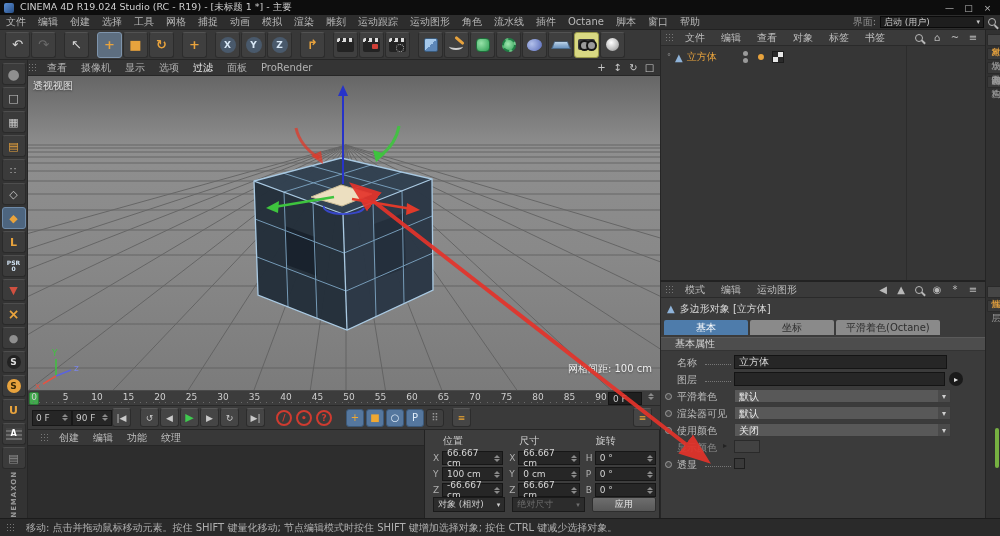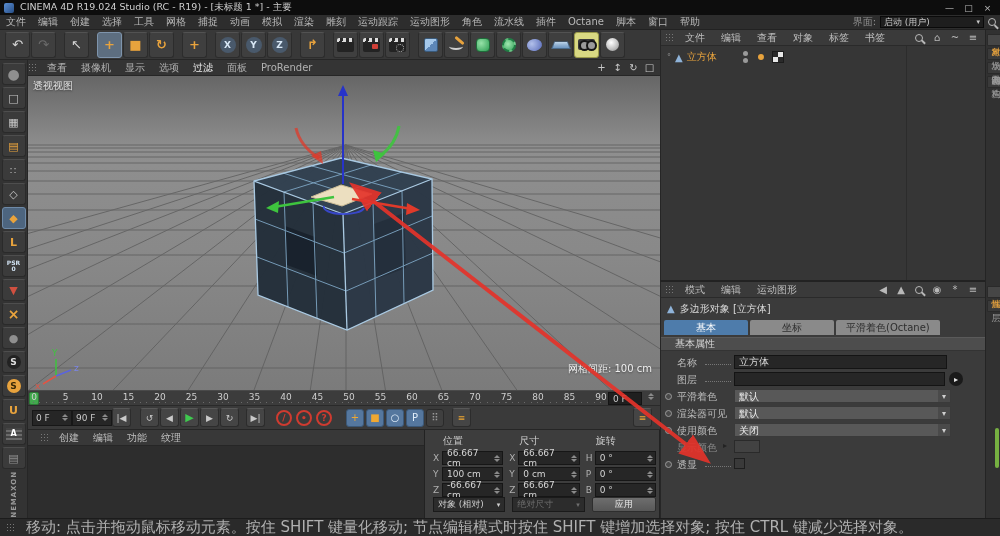--- a/index.html
+++ b/index.html
@@ -97,21 +97,21 @@
 .cfield{flex:1;height:14px;background:#262626;border:1px solid #161616;font-size:9px;color:#d5d5d5;display:flex;align-items:center;padding:0 2px 0 4px;justify-content:space-between}
 .spin{display:flex;flex-direction:column;gap:1px}
 .spin i{display:block;width:0;height:0;border-left:3px solid transparent;border-right:3px solid transparent}
 .spin .up{border-bottom:3px solid #8a8a8a}.spin .dn{border-top:3px solid #8a8a8a}
 #coord-bottom{position:absolute;left:8px;bottom:6px;right:3px;display:flex;gap:7px}
 .cdrop{flex:1;height:15px;background:#2c2c2c;border:1px solid #1a1a1a;font-size:9px;color:#cfcfcf;display:flex;align-items:center;justify-content:space-between;padding:0 4px}
 .cdrop.disabled{color:#6e6e6e}
 #apply-btn{flex:1;height:15px;background:linear-gradient(#6e6e6e,#585858);border:1px solid #2e2e2e;border-radius:2px;font-size:9px;color:#e8e8e8;display:flex;align-items:center;justify-content:center}
 
 #statusbar{position:absolute;left:0;top:518px;width:1000px;height:18px;background:#2a2a2a;border-top:1px solid #1c1c1c;display:flex;align-items:center;padding-left:6px;z-index:5}
-#status-text{font-size:15px;color:#b0b0b0;margin-left:8px;white-space:nowrap}
+#status-text{font-size:10px;color:#b0b0b0;margin-left:8px;white-space:nowrap}
 
 #obj-manager{position:absolute;left:660px;top:30px;width:325px;height:250px;background:#363636;border-left:1px solid #262626}
 #om-menu,#am-menu{height:16px;background:#3a3a3a;display:flex;align-items:center;border-bottom:1px solid #2a2a2a;padding-left:4px}
 .pm-item{padding:0 8px;font-size:10px;color:#bdbdbd}
 .panel-icons{margin-left:auto;display:flex;align-items:center;gap:6px;padding-right:6px}
 .pic{color:#b8b8b8;font-size:10px;display:flex;align-items:center;justify-content:center;width:12px;height:12px}
 .icon-search{width:8px;height:8px;border:1.5px solid #b8b8b8;border-radius:50%;position:relative}
 .icon-search::after{content:'';position:absolute;width:5px;height:1.5px;background:#b8b8b8;transform:rotate(45deg);right:-4px;bottom:-2px}
 .grip{width:8px;height:10px;background-image:radial-gradient(#787878 30%,transparent 32%);background-size:3px 3px;margin-right:4px;flex:none}
 #om-row{display:flex;align-items:center;height:16px;padding-left:6px;margin-top:3px}

